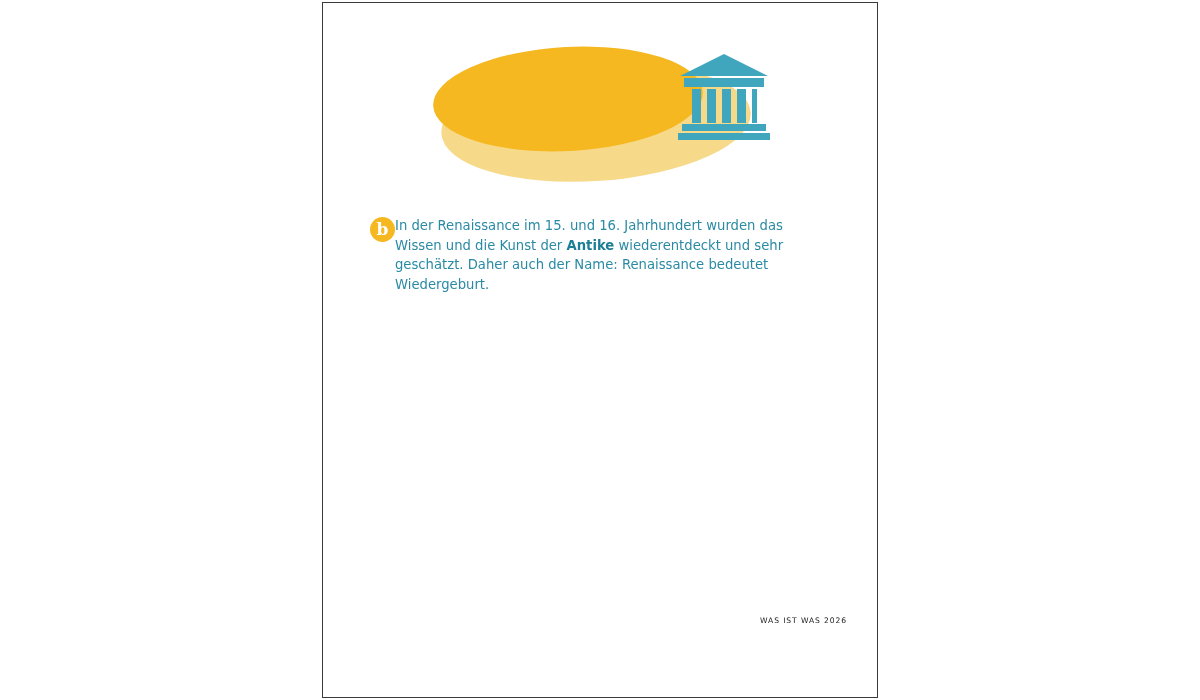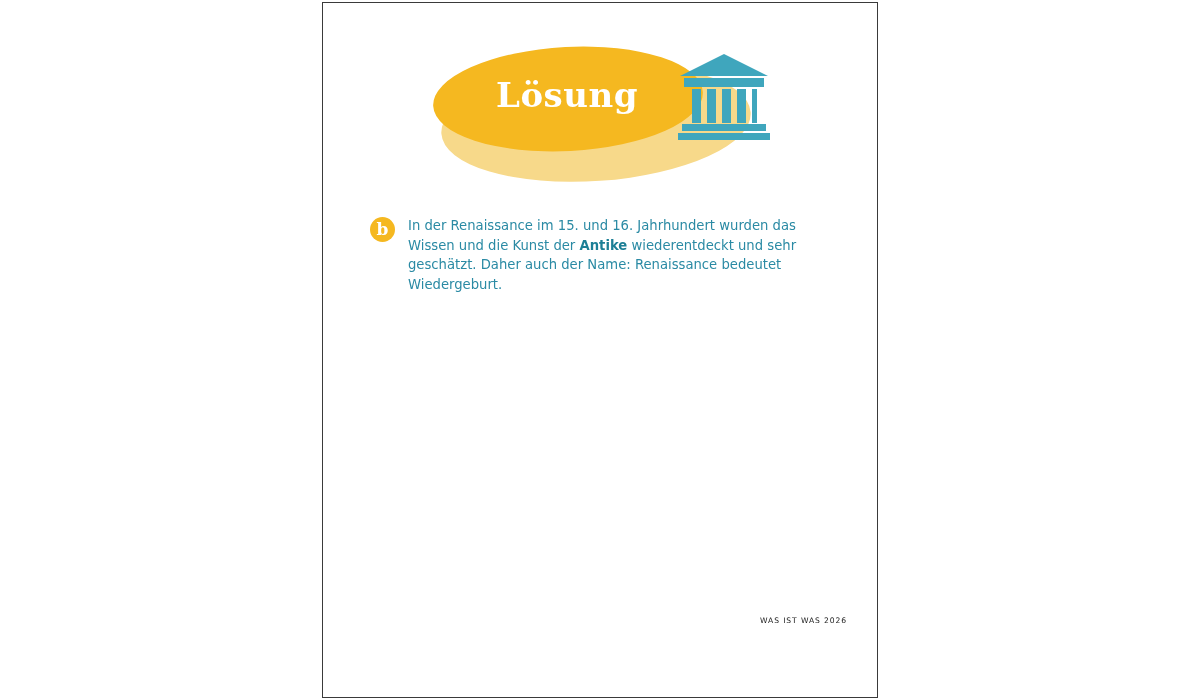--- a/index.html
+++ b/index.html
@@ -106,21 +106,20 @@
     color: #ffffff;
     font-family: "DejaVu Serif", serif;
     font-weight: bold;
     font-size: 17px;
     line-height: 25px;
     text-align: center;
     margin-top: 1px;
   }
 
   .answer-text {
-    margin-left: 13px;
     color: #2a8aa4;
     font-family: "DejaVu Sans", sans-serif;
     font-size: 13.2px;
     line-height: 19.5px;
     max-width: 400px;
   }
 
   .answer-text b {
     color: #1d7f96;
     font-weight: bold;
@@ -141,21 +140,20 @@
 </head>
 <body>
 
 <div class="page-canvas">
 
   <div class="sheet">
 
     <div class="banner">
       <div class="blob-back"></div>
       <div class="blob-front"></div>
-      <div class="banner-title">Lösung</div>
 
       <div class="temple-icon">
         <svg width="96" height="92" viewBox="0 0 96 92" xmlns="http://www.w3.org/2000/svg">
 
           <polygon points="48,4 92,26 4,26" fill="#3fa6bd"></polygon>
 
           <rect x="8" y="28" width="80" height="9" fill="#3fa6bd"></rect>
 
           <rect x="16" y="39" width="9" height="34" fill="#3fa6bd"></rect>
           <rect x="31" y="39" width="9" height="34" fill="#3fa6bd"></rect>

